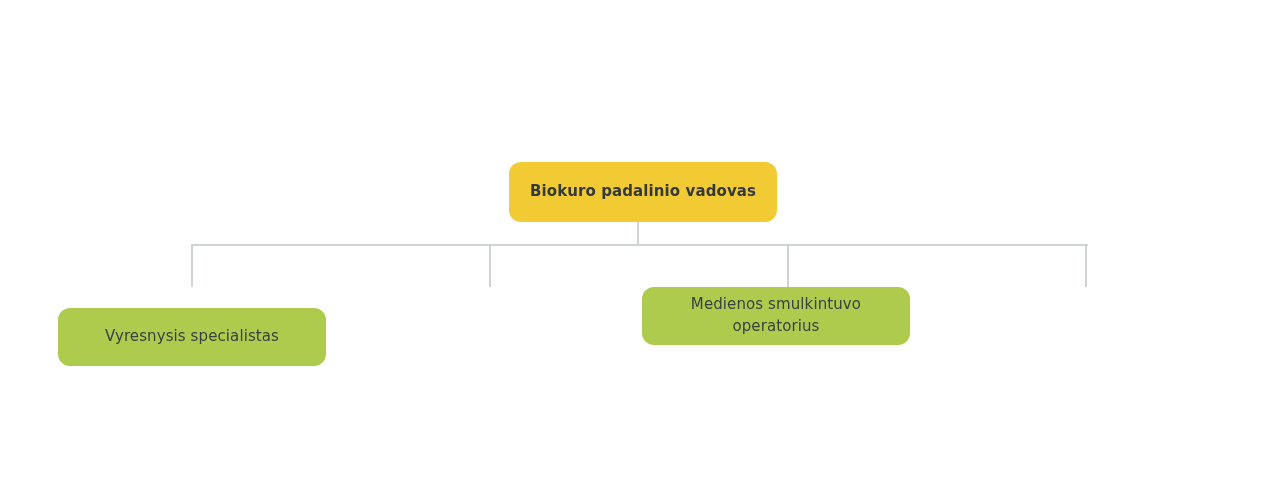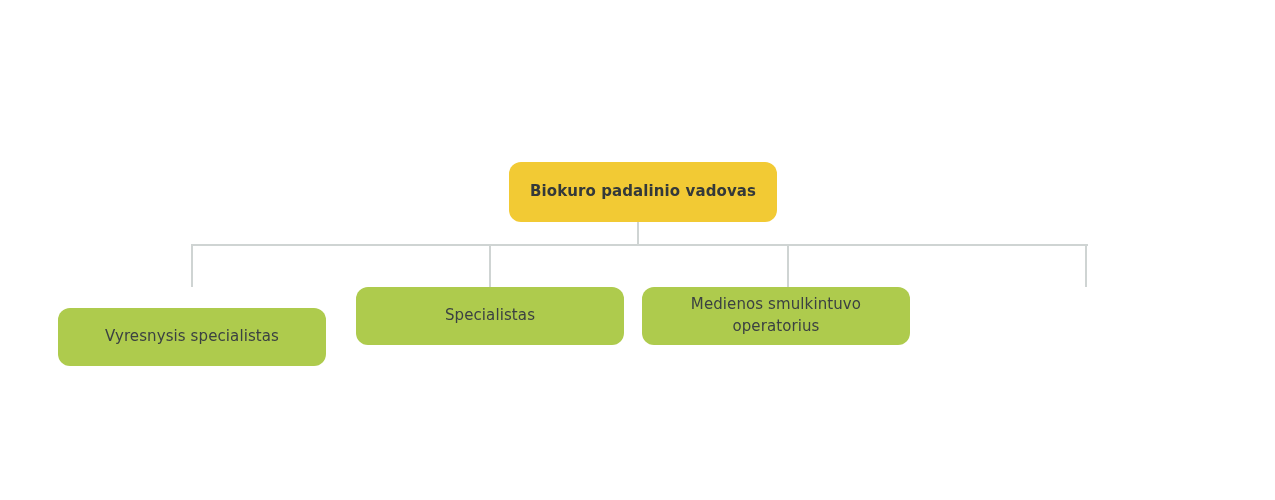--- a/index.html
+++ b/index.html
@@ -80,20 +80,17 @@
   <div class="connector stem"></div>
   <div class="connector hbar"></div>
   <div class="connector drop d0"></div>
   <div class="connector drop d1"></div>
   <div class="connector drop d2"></div>
   <div class="connector drop d3"></div>
 
   <div class="node node-child c0">
     <span>Vyresnysis specialistas</span>
   </div>
-  <div class="node node-child c1">
-    <span>Specialistas</span>
-  </div>
   <div class="node node-child c2">
     <span>Medienos smulkintuvo operatorius</span>
   </div>
 
 </div>
 
 </body></html>

